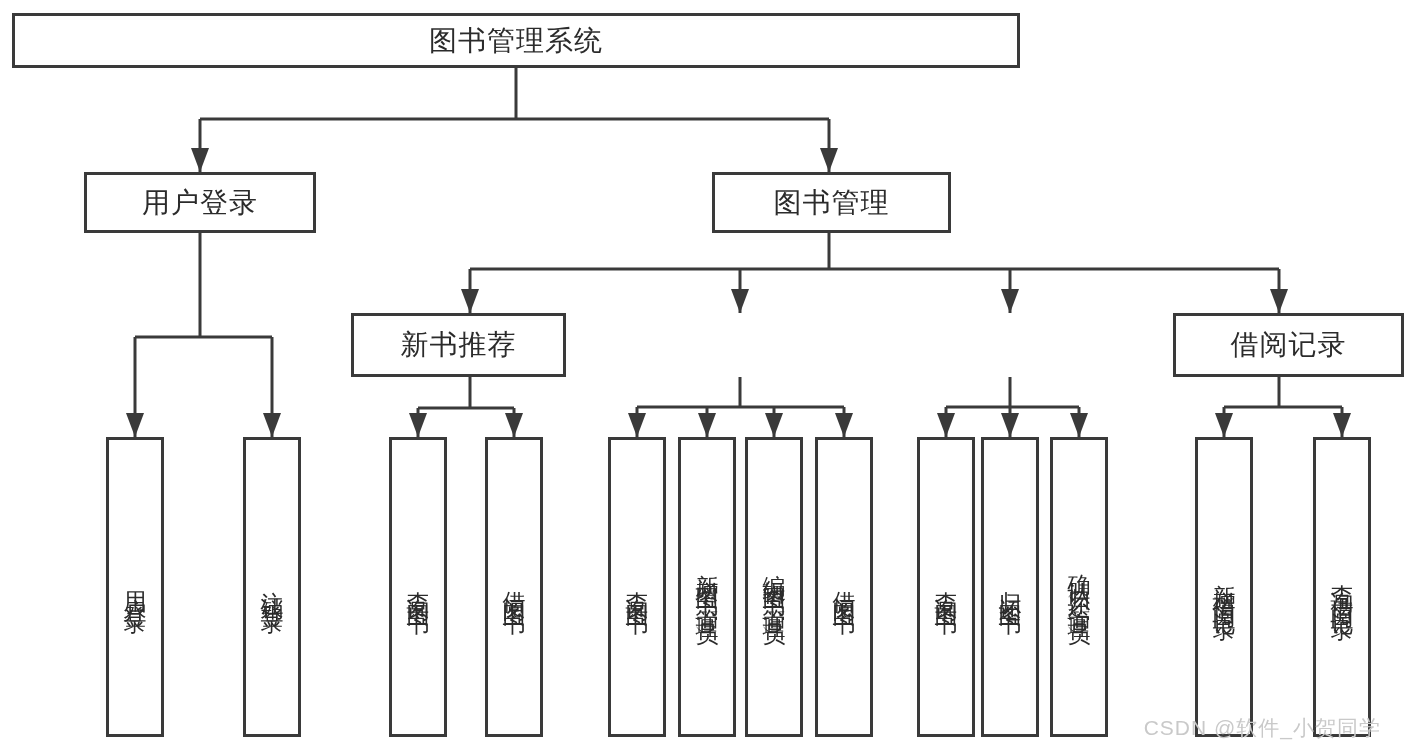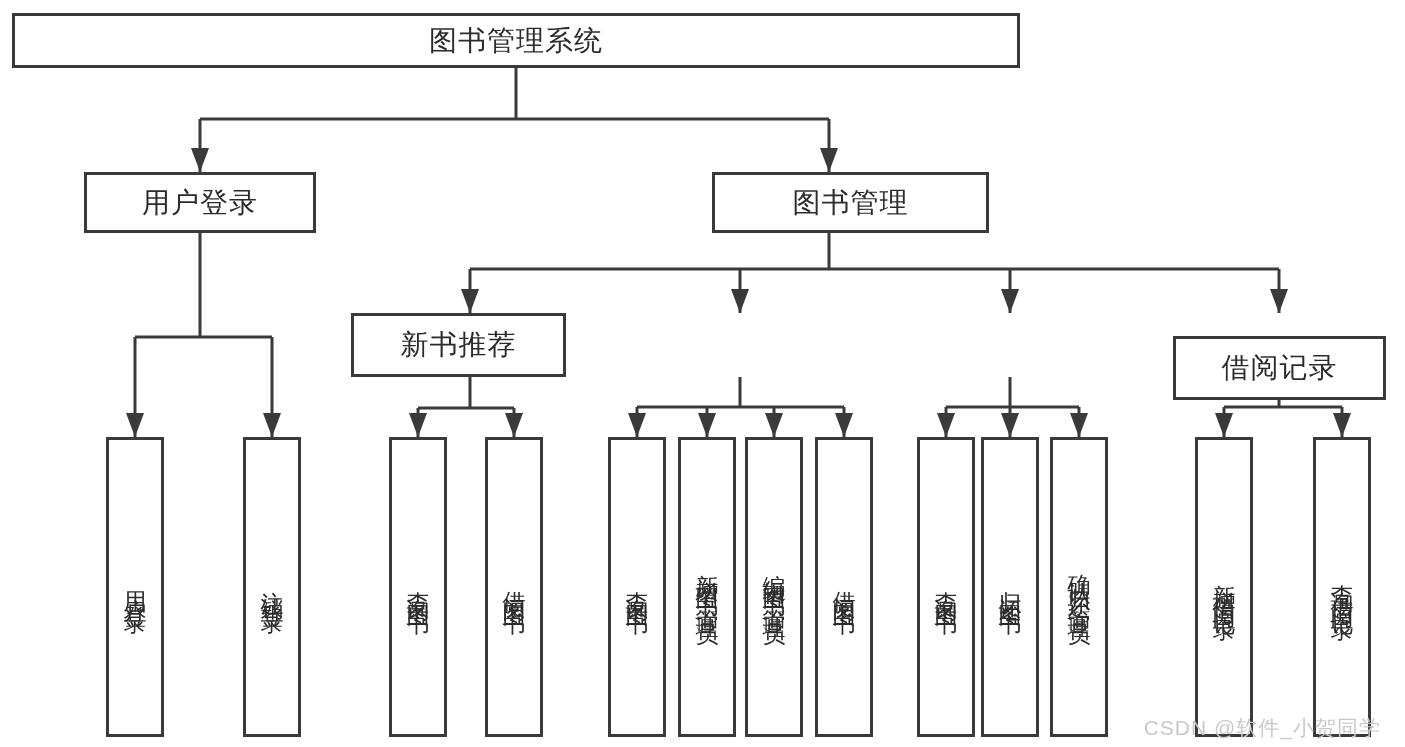--- a/index.html
+++ b/index.html
@@ -41,27 +41,27 @@
     justify-content: center;
     color: var(--text);
     font-size: 28px;
     letter-spacing: 1px;
     text-align: center;
   }
 
   .node.root  { left: 12px;  top: 13px;  width: 1008px; height: 55px; }
 
   .node.lvl2-a { left: 84px;  top: 172px; width: 232px; height: 61px; }
-  .node.lvl2-b { left: 712px; top: 172px; width: 277px; height: 61px; }
+  .node.lvl2-b { left: 712px; top: 172px; width: 239px; height: 61px; }
 
   .node.lvl3 { top: 313px; height: 64px; }
   .node.lvl3-a { left: 351px;  width: 215px; }
   .node.lvl3-b { left: 633px;  width: 215px; }
   .node.lvl3-c { left: 903px;  width: 215px; }
-  .node.lvl3-d { left: 1173px; width: 213px; margin-top: 23px; }
+  .node.lvl3-d { left: 1173px; width: 231px; }
 
   .leaf {
     position: absolute;
     top: 437px;
     width: 58px;
     height: 300px;
     background: var(--bg);
     border: 3px solid var(--line);
     display: flex;
     align-items: center;

